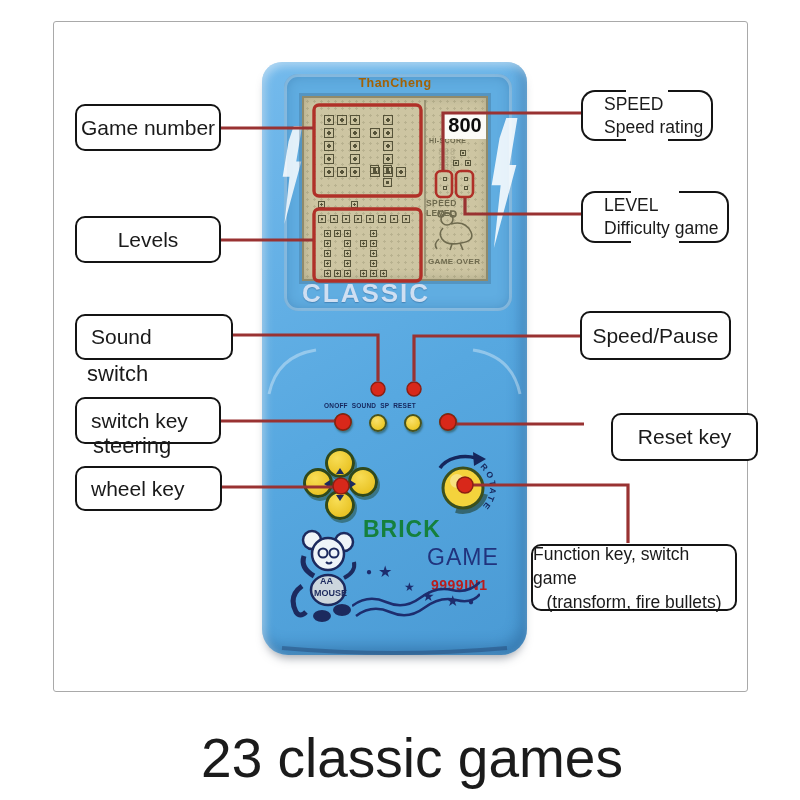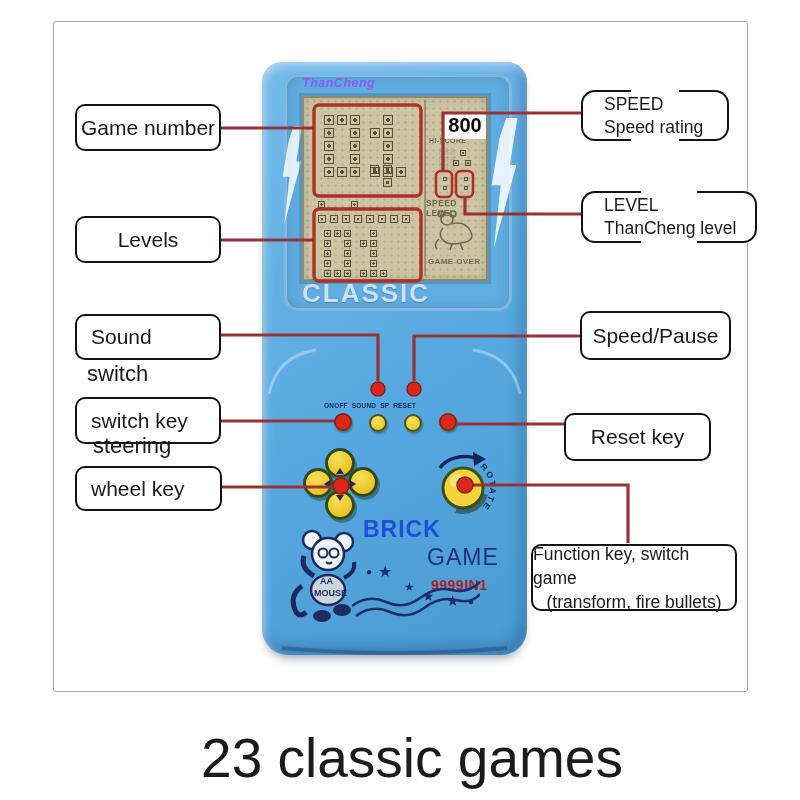--- a/index.html
+++ b/index.html
@@ -12,22 +12,22 @@
   #console-body{position:absolute;left:262px;top:62px;width:265px;height:593px;z-index:1;
     background:linear-gradient(150deg,#74baec 0%,#5cacе4 30%,#57a8e0 55%,#4a9ad4 100%);
     background:linear-gradient(150deg,#74baec 0%,#57a8e0 55%,#4a9ad4 100%);
     border-radius:20px 20px 26px 26px;
     box-shadow:inset 3px 4px 8px rgba(255,255,255,.45),
                inset -6px -9px 14px rgba(25,75,125,.38),
                0 7px 10px -4px rgba(70,80,95,.5);}
   #bezel{position:absolute;left:284px;top:74px;width:228px;height:237px;z-index:2;
     background:#60ade1;border-radius:14px;
     box-shadow:inset 0 0 0 3px rgba(255,255,255,.28),inset 0 0 14px rgba(35,85,135,.42);}
-  #brand{position:absolute;left:302px;top:76px;width:186px;z-index:3;
-    font-size:12.5px;letter-spacing:.5px;color:#8b5cf6;font-weight:bold;font-style:italic;}
+  #brand{position:absolute;left:302px;top:76px;width:186px;text-align:center;z-index:3;
+    font-size:12.5px;letter-spacing:.5px;color:#a16207;font-weight:bold;}
   #classic{position:absolute;left:302px;top:278px;width:186px;text-align:left;z-index:3;
     font-size:26px;letter-spacing:2px;color:#cfdff2;font-weight:bold;
     text-shadow:0 1px 1px rgba(40,90,140,.45);}
 
   
   #lcd{position:absolute;left:302px;top:96px;width:186px;height:185px;z-index:3;
     background:#cdc5a2;border:2px solid #8f8a6b;box-sizing:border-box;
     box-shadow:0 0 0 3px rgba(55,85,115,.28),inset 0 0 10px rgba(120,115,85,.35);
     background-image:radial-gradient(rgba(110,106,78,.22) 1px,transparent 1.3px);
     background-size:7px 7px;}
@@ -52,21 +52,21 @@
     font-size:6.5px;font-weight:bold;color:#16265c;letter-spacing:.2px;word-spacing:2px;white-space:nowrap;}
   .sbtn{position:absolute;width:18px;height:18px;border-radius:50%;z-index:3;box-sizing:border-box;
     background:radial-gradient(circle at 40% 32%,#f9e06a,#edc928 72%);
     border:2px solid #49531d;box-shadow:1px 2px 2px rgba(25,55,35,.45);}
   .dpad{position:absolute;width:30px;height:30px;border-radius:50%;z-index:3;box-sizing:border-box;
     background:radial-gradient(circle at 38% 30%,#f8dd55,#e9c324 75%);
     border:3px solid #30491c;box-shadow:2px 3px 0 rgba(25,60,30,.45);}
   .dpad-arrow{position:absolute;width:0;height:0;z-index:4;}
 
   
-  #brick{position:absolute;left:363px;top:516px;z-index:3;font-size:23px;font-weight:bold;color:#1d4ed8;letter-spacing:1px;}
+  #brick{position:absolute;left:363px;top:516px;z-index:3;font-size:23px;font-weight:bold;color:#15803d;letter-spacing:1px;}
   #game{position:absolute;left:427px;top:544px;z-index:3;font-size:23px;font-weight:normal;color:#21337d;letter-spacing:1px;}
   #nin1{position:absolute;left:431px;top:577px;z-index:3;font-size:14px;font-weight:bold;color:#b91c1c;letter-spacing:.5px;}
   .star{position:absolute;z-index:3;color:#1d2d6e;}
 
   
   .callout{position:absolute;background:#fff;border:2.6px solid #141414;border-radius:10px;
     display:flex;align-items:center;font-size:21px;color:#1a1a1a;z-index:6;box-sizing:border-box;}
   .callout.center{justify-content:center;}
   .callout.leftpad{padding-left:14px;}
   .bracket{border:none;flex-direction:column;align-items:flex-start;justify-content:center;
@@ -267,44 +267,44 @@
       <circle cx="448" cy="422" r="8" fill="#d8281a" stroke="#8c1f12" stroke-width="1.5"></circle>
       <circle cx="465" cy="485" r="8" fill="#d8281a" stroke="#8c1f12" stroke-width="1.5"></circle>
     </svg>
 
   <div class="callout center" style="left:75px;top:216px;width:146px;height:47px">
       <span>Levels</span>
     </div>
   <div class="callout center" style="left:75px;top:104px;width:146px;height:47px">
       <span>Game number</span>
     </div>
-  <div class="callout leftpad" style="left:75px;top:314px;width:146px;height:46px">
+  <div class="callout leftpad" style="left:75px;top:314px;width:158px;height:46px">
       <span>Sound</span>
     </div>
   <div class="overflow-text" style="left:87px;top:361px">switch</div>
   <div class="callout leftpad" style="left:75px;top:397px;width:146px;height:47px">
       <span>switch key</span>
     </div>
   <div class="overflow-text" style="left:93px;top:433px">steering</div>
   <div class="callout leftpad" style="left:75px;top:466px;width:147px;height:45px">
       <span>wheel key</span>
     </div>
 
-  <div class="callout bracket" style="left:581px;top:90px;width:148px;height:51px">
+  <div class="callout bracket" style="left:581px;top:90px;width:132px;height:51px">
     <span>SPEED</span>
     <span>Speed rating</span>
   </div>
-  <div class="callout bracket" style="left:581px;top:191px;width:176px;height:52px">
+  <div class="callout bracket" style="left:581px;top:191px;width:148px;height:52px">
     <span>LEVEL</span>
-    <span>ThanCheng level</span>
+    <span>Difficulty game</span>
   </div>
   <div class="callout center" style="left:580px;top:311px;width:151px;height:49px">
       <span>Speed/Pause</span>
     </div>
-  <div class="callout center" style="left:564px;top:413px;width:147px;height:48px">
+  <div class="callout center" style="left:611px;top:413px;width:147px;height:48px">
       <span>Reset key</span>
     </div>
   <div class="callout two-line" style="left:531px;top:544px;width:206px;height:67px">
     <span>Function key, switch game</span>
     <span>(transform, fire bullets)</span>
   </div>
 
   <div id="caption">23 classic games</div>
 </div>
 

